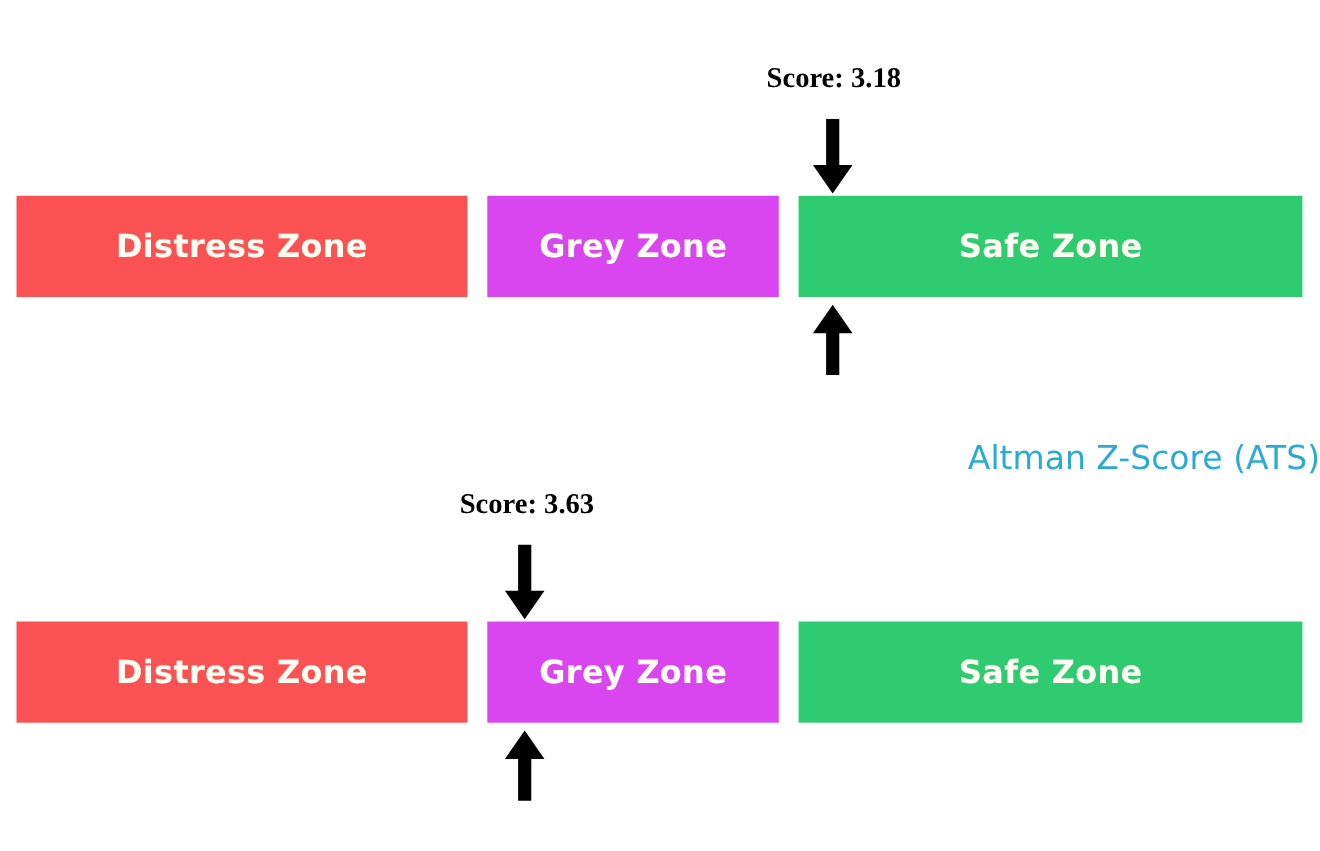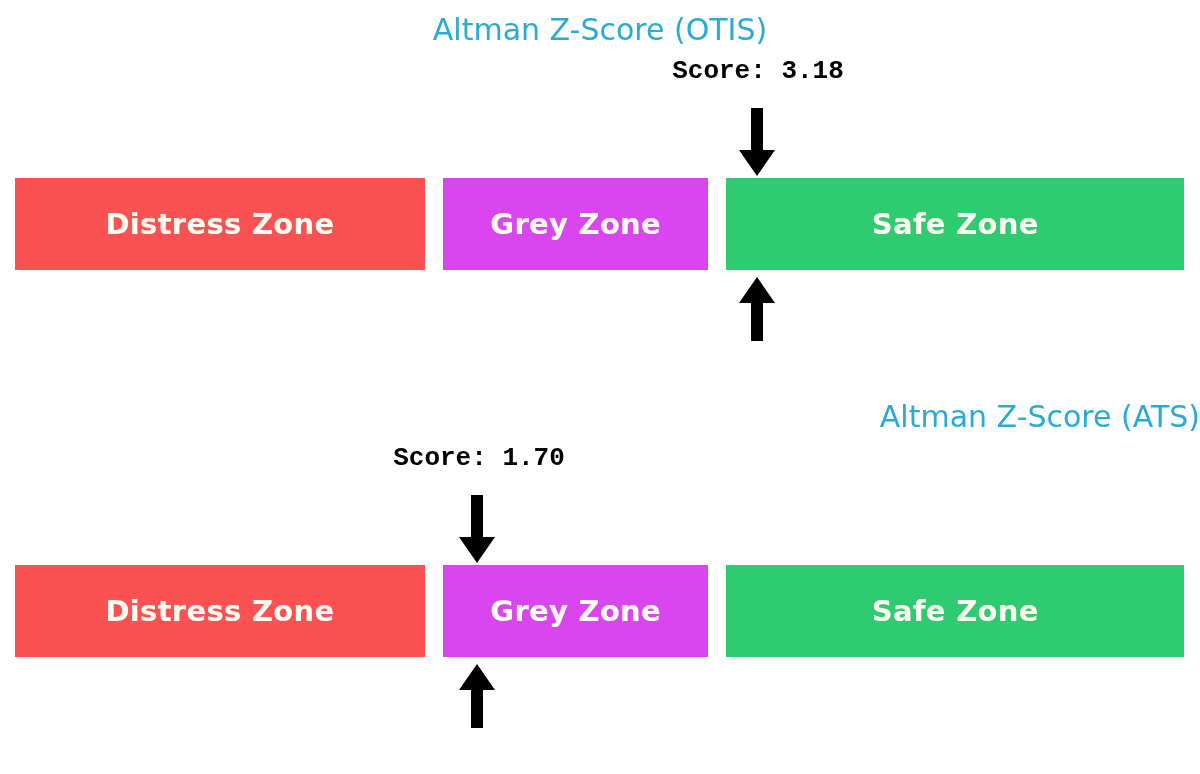--- a/index.html
+++ b/index.html
@@ -34,21 +34,21 @@
     font-weight: 400;
     letter-spacing: 0px;
     white-space: nowrap;
   }
   #chart-otis .chart-title { top: 12px; }
   #chart-ats  .chart-title { top: 12px; text-align: right; }
 
   .score-label {
     position: absolute;
     color: #000000;
-    font-family: Liberation Mono, monospace;
+    font-family: Liberation Serif, serif;
     font-size: 26px;
     font-weight: bold;
     white-space: nowrap;
     transform: translateX(-50%);
     text-align: center;
   }
 
   .arrow {
     position: absolute;
     transform: translateX(-50%);
@@ -80,21 +80,20 @@
 
   .zone-distress { background: #fa5252; }
   .zone-grey     { background: #d946ef; }
   .zone-safe     { background: #2fcb71; }
 </style>
 </head>
 <body>
 
 <div class="chart" id="chart-otis">
 
-  <div class="chart-title">Altman Z-Score (OTIS)</div>
 
   <div class="score-label" style="left:758px; top:56px;">Score: 3.18</div>
 
   <div class="arrow" style="left:757px; top:108px;">
     <svg width="46" height="70" viewBox="0 0 46 70" xmlns="http://www.w3.org/2000/svg">
       <polygon points="17,0 29,0 29,42 41,42 23,68 5,42 17,42" fill="#000000"></polygon>
     </svg>
   </div>
 
   <div class="bar" style="top:178px;">
@@ -114,21 +113,21 @@
       <polygon points="23,0 41,26 29,26 29,64 17,64 17,26 5,26" fill="#000000"></polygon>
     </svg>
   </div>
 
 </div>
 
 <div class="chart" id="chart-ats">
 
   <div class="chart-title">Altman Z-Score (ATS)</div>
 
-  <div class="score-label" style="left:479px; top:56px;">Score: 1.70</div>
+  <div class="score-label" style="left:479px; top:56px;">Score: 3.63</div>
 
   <div class="arrow" style="left:477px; top:108px;">
     <svg width="46" height="70" viewBox="0 0 46 70" xmlns="http://www.w3.org/2000/svg">
       <polygon points="17,0 29,0 29,42 41,42 23,68 5,42 17,42" fill="#000000"></polygon>
     </svg>
   </div>
 
   <div class="bar" style="top:178px;">
     <div class="zone zone-distress" style="width:36.1%;">
       <span>Distress Zone</span>

